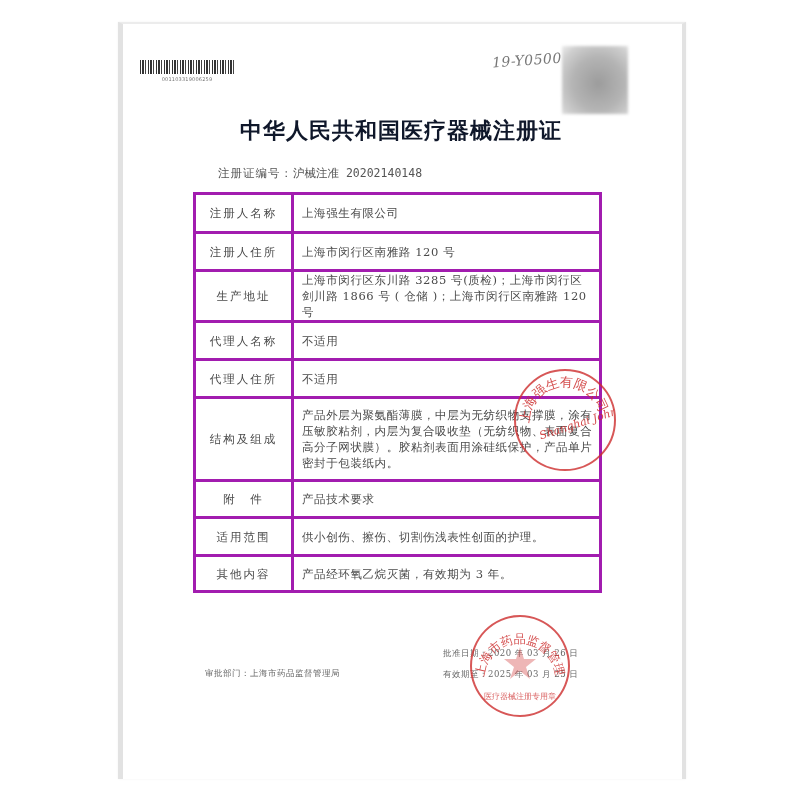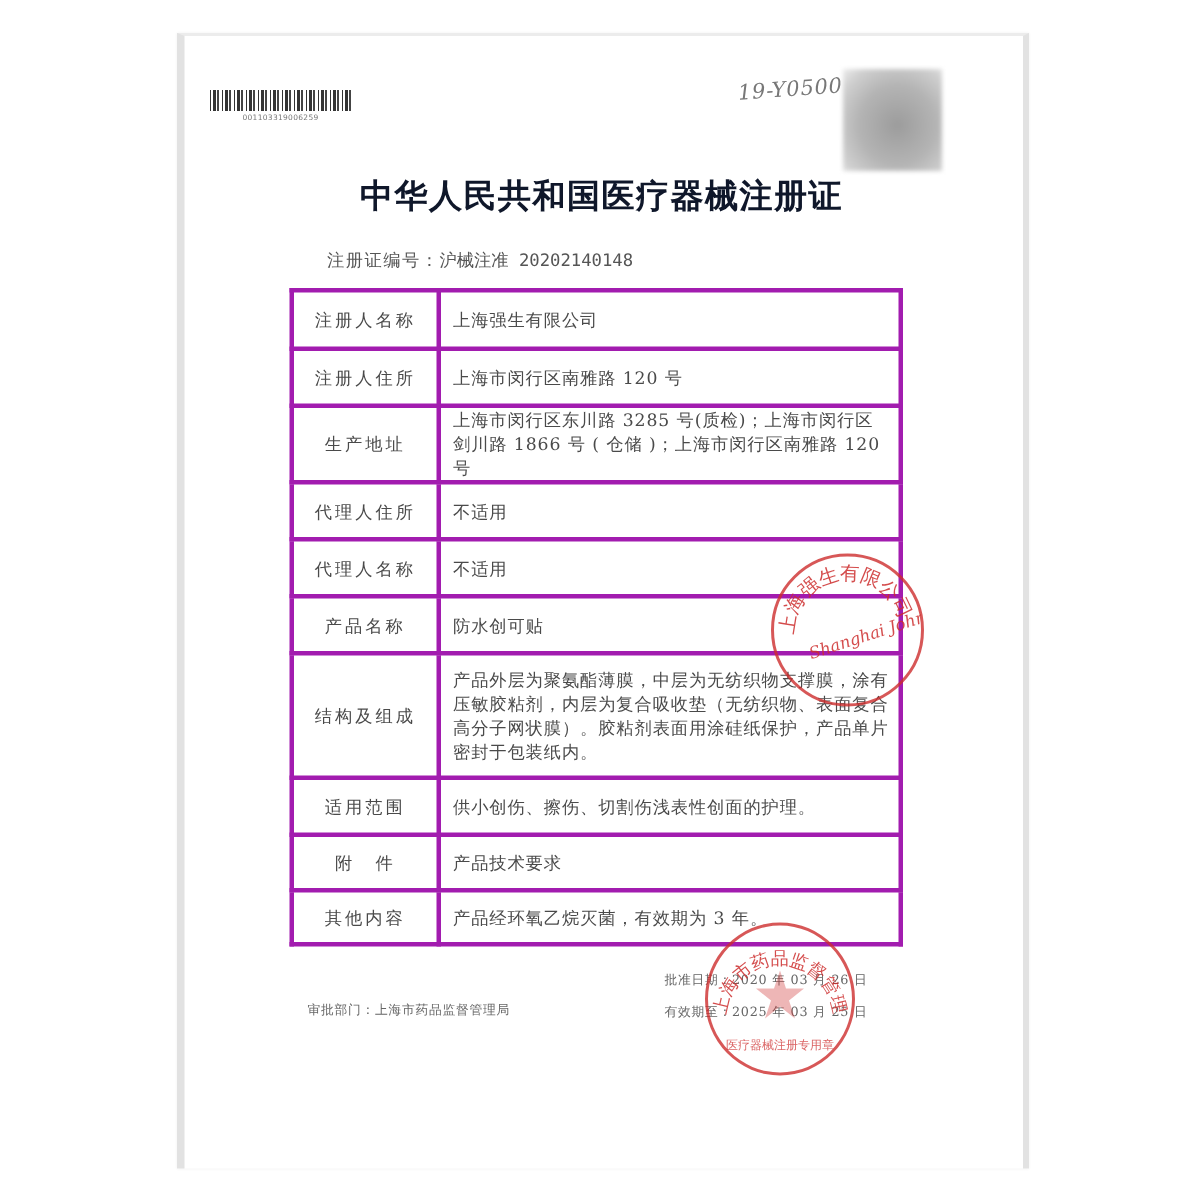--- a/index.html
+++ b/index.html
@@ -56,42 +56,38 @@
       </tr>
   <tr style="height:38px">
         <td class="k">注册人住所</td>
         <td class="v">上海市闵行区南雅路 120 号</td>
       </tr>
   <tr style="height:38px">
         <td class="k">生产地址</td>
         <td class="v">上海市闵行区东川路 3285 号(质检)；上海市闵行区剑川路 1866 号 ( 仓储 )；上海市闵行区南雅路 120 号</td>
       </tr>
   <tr style="height:38px">
-        <td class="k">代理人住所</td>
-        <td class="v">不适用</td>
-      </tr>
-  <tr style="height:38px">
         <td class="k">代理人名称</td>
         <td class="v">不适用</td>
       </tr>
   <tr style="height:38px">
-        <td class="k">产品名称</td>
-        <td class="v">防水创可贴</td>
+        <td class="k">代理人住所</td>
+        <td class="v">不适用</td>
       </tr>
   <tr style="height:83px">
         <td class="k">结构及组成</td>
         <td class="v">产品外层为聚氨酯薄膜，中层为无纺织物支撑膜，涂有压敏胶粘剂，内层为复合吸收垫（无纺织物、表面复合高分子网状膜）。胶粘剂表面用涂硅纸保护，产品单片密封于包装纸内。</td>
       </tr>
+  <tr style="height:37px">
+        <td class="k">附　件</td>
+        <td class="v">产品技术要求</td>
+      </tr>
   <tr style="height:38px">
         <td class="k">适用范围</td>
         <td class="v">供小创伤、擦伤、切割伤浅表性创面的护理。</td>
-      </tr>
-  <tr style="height:37px">
-        <td class="k">附　件</td>
-        <td class="v">产品技术要求</td>
       </tr>
   <tr style="height:36px">
         <td class="k">其他内容</td>
         <td class="v">产品经环氧乙烷灭菌，有效期为 3 年。</td>
       </tr>
 </tbody>
   </table>
 
 <div class="footer-left">审批部门：上海市药品监督管理局</div>
 <div class="footer-right" style="top:648px">批准日期：2020 年 03 月 26 日</div>

